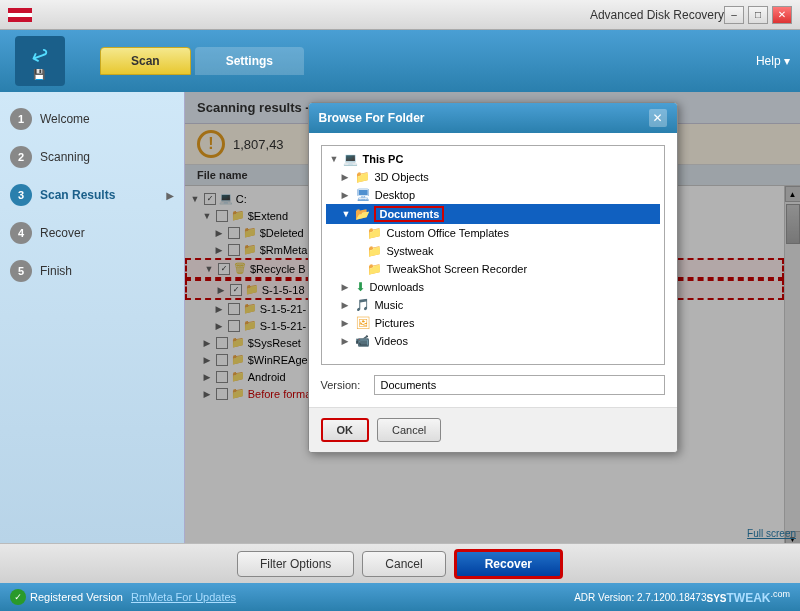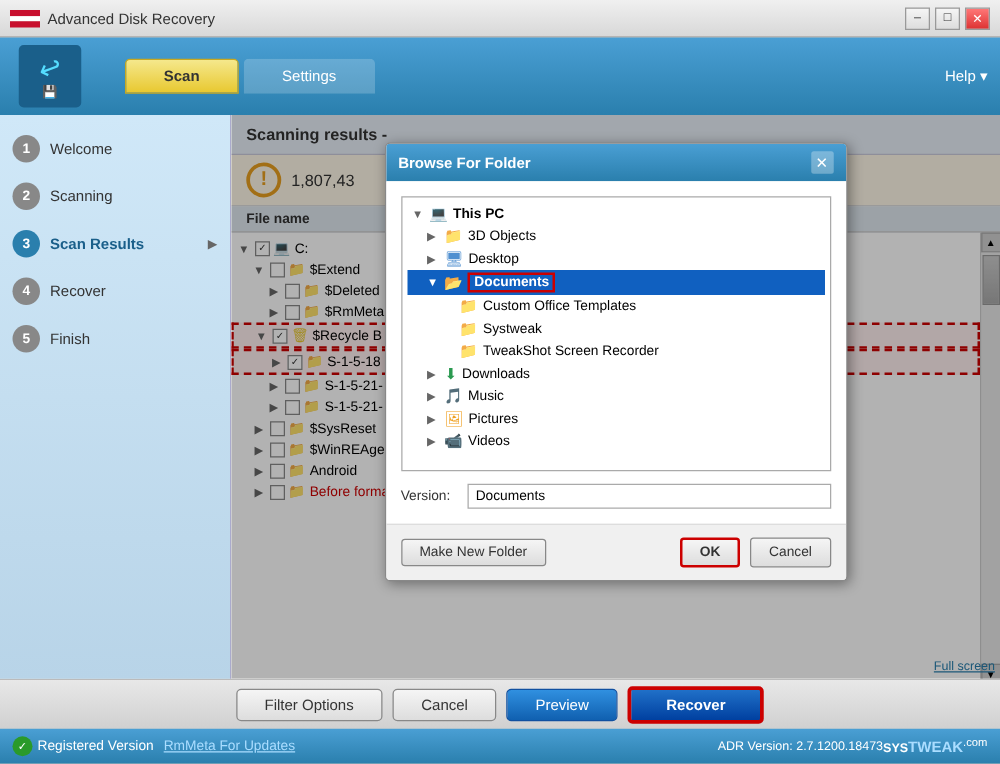--- a/index.html
+++ b/index.html
@@ -13,21 +13,21 @@
       align-items: center;
       justify-content: space-between;
       padding: 0 8px;
       border-bottom: 1px solid #aaa;
     }
     .title-bar-text {
       font-size: 12px;
       color: #333;
       font-weight: normal;
       flex: 1;
-      text-align: left;
+      text-align: right;
     }
     .title-bar-controls {
       display: flex;
       gap: 4px;
     }
     .title-btn {
       width: 20px;
       height: 18px;
       border: 1px solid #999;
       background: linear-gradient(to bottom, #f5f5f5, #ddd);
@@ -72,20 +72,21 @@
       gap: 4px;
       margin-left: 20px;
       border-radius: 10px;
     }
     .toolbar-tab {
       padding: 6px 30px;
       border-radius: 4px 4px 0 0;
       cursor: pointer;
       font-size: 12px;
       border: 1px solid transparent;
+      font-weight: bold;
     }
     .toolbar-tab.active {
       background: linear-gradient(to bottom, #f5e88c, #e8c830);
       border-color: #c8a820;
       color: #333;
       font-weight: bold;
     }
     .toolbar-tab.inactive {
       background: rgba(255,255,255,0.2);
       color: white;
@@ -324,21 +325,21 @@
     }
 
     
     .dialog-overlay {
       position: absolute;
       top: 0; left: 0; right: 0; bottom: 0;
       background: rgba(0,0,0,0.3);
       display: flex;
       align-items: flex-start;
       justify-content: center;
-      padding-top: 22px;
+      padding-top: 10px;
       z-index: 100;
     }
     .dialog {
       background: #f0f0f0;
       border: 1px solid #888;
       box-shadow: 2px 2px 10px rgba(0,0,0,0.4);
       width: 370px;
       border-radius: 4px;
       overflow: hidden;
     }
@@ -705,37 +706,35 @@
               <span class="ftree-icon folder-icon-blue">📹</span>
               <span class="ftree-label">Videos</span>
             </div>
           </div>
           <div class="folder-input-row">
             <span class="folder-label-text">Version:</span>
             <input class="folder-input" type="text" value="Documents" style="">
           </div>
         </div>
         <div class="dialog-btn-row">
-          <button class="dialog-btn default">Make New Folder</button>
           <div style="display:flex;gap:8px;">
             <button class="dialog-btn ok-btn">OK</button>
             <button class="dialog-btn default">Cancel</button>
           </div>
         </div>
       </div>
     </div>
 
   </div>
 
 </div>
 
 <div class="bottom-bar">
   <button class="bottom-btn default">Filter Options</button>
   <button class="bottom-btn default">Cancel</button>
-  <button class="bottom-btn blue">Preview</button>
   <button class="bottom-btn blue-recover">Recover</button>
 </div>
 
 <div class="status-bar">
   <div class="status-left">
     <div class="status-registered">
       <div class="green-check">✓</div>
       <span>Registered Version</span>
     </div>
     <span class="check-updates">RmMeta For Updates</span>

